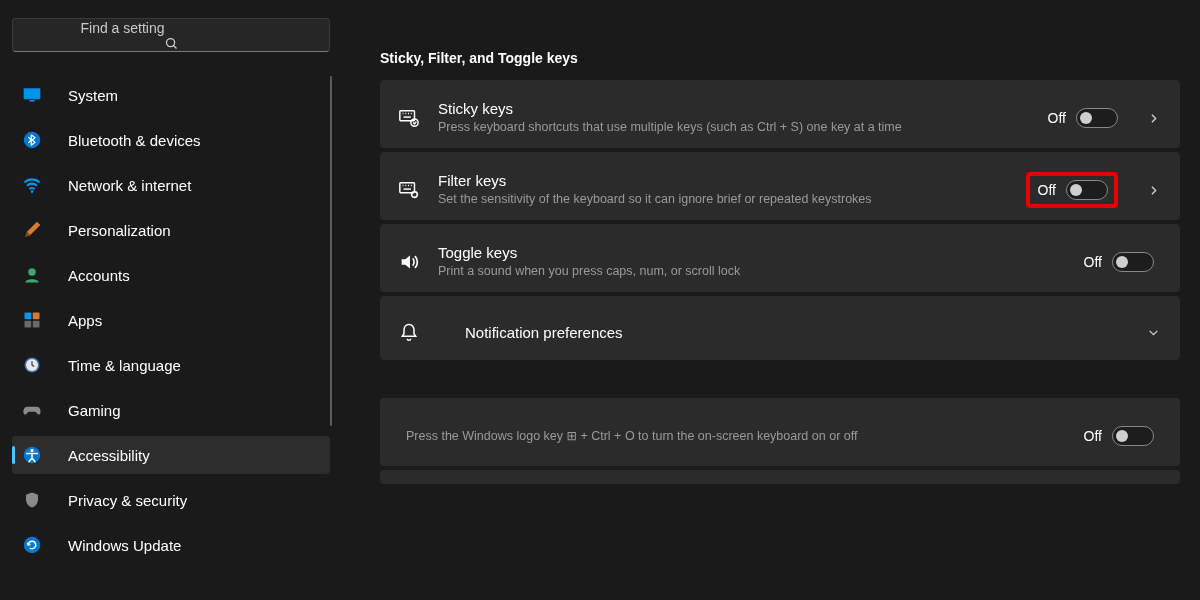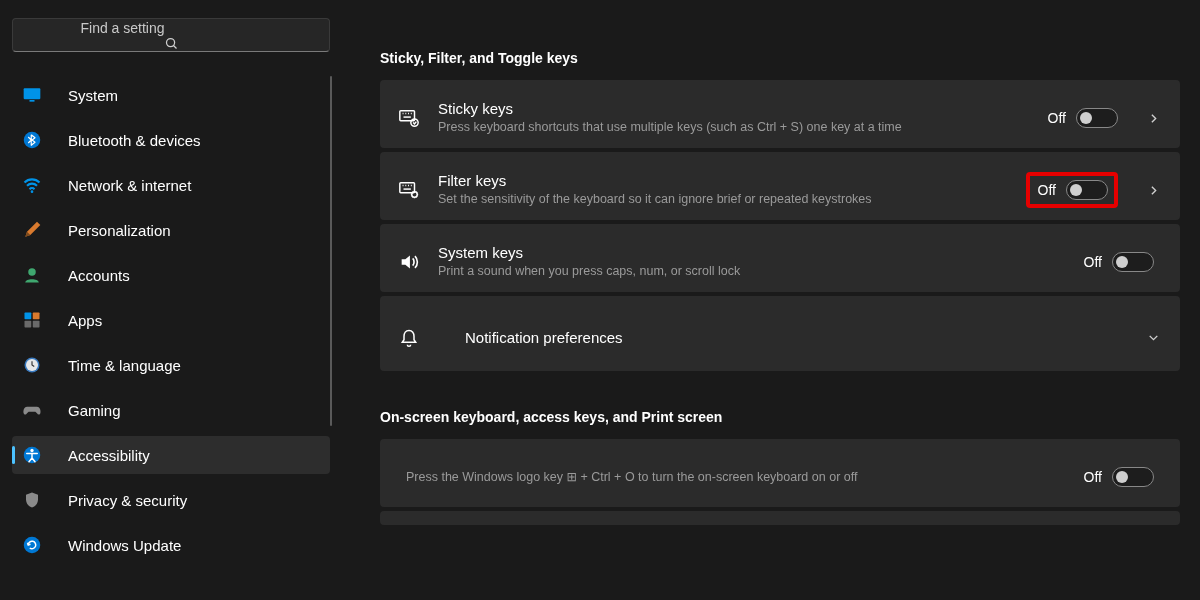--- a/index.html
+++ b/index.html
@@ -154,21 +154,21 @@
     border-radius: 4px;
     padding: 4px 6px 4px 8px;
     display: flex;
     align-items: center;
     gap: 10px;
     margin-right: 8px;
   }
   .section-gap { height: 34px; }
   .card.no-desc .card-text { justify-content:center; }
   .card.no-desc .card-title { font-size: 15px; }
-  .card.no-desc { height: 75px; gap: 45px; }
+  .card.no-desc { height: 64px; gap: 45px; }
   svg { display:block; }
 </style>
 </head>
 <body>
 
 <div class="sidebar">
 
   <div class="search">
     <input type="text" placeholder="Find a setting" style="">
     <span class="search-icon">
@@ -365,21 +365,21 @@
 
   <div class="card">
     <span class="card-icon">
       <svg width="22" height="22" viewBox="0 0 24 24" fill="none" stroke="#fff" stroke-width="1.8">
           <path d="M4 9 L4 15 L8 15 L13 19 L13 5 L8 9 Z" fill="#fff" stroke="none"></path>
           <path d="M16 8 C18 10 18 14 16 16"></path>
           <path d="M18.5 5.5 C22 9 22 15 18.5 18.5"></path>
         </svg>
     </span>
     <div class="card-text">
-      <span class="card-title">System keys</span>
+      <span class="card-title">Toggle keys</span>
       <span class="card-desc">Print a sound when you press caps, num, or scroll lock</span>
     </div>
     <div class="toggle-area">
       <span class="toggle-label">Off</span>
       <div class="toggle">
           <div class="knob"></div>
         </div>
     </div>
   </div>
 
@@ -395,21 +395,20 @@
     </div>
     <span class="chevron">
       <svg width="13" height="13" viewBox="0 0 24 24" fill="none" stroke="currentColor" stroke-width="2.5">
           <polyline points="5 9 12 16 19 9"></polyline>
         </svg>
     </span>
   </div>
 
   <div class="section-gap"></div>
 
-  <div class="section-title">On-screen keyboard, access keys, and Print screen</div>
 
   <div class="card" style="padding-left:26px;">
     <div class="card-text">
       <span class="card-desc">Press the Windows logo key ⊞ + Ctrl + O to turn the on-screen keyboard on or off</span>
     </div>
     <div class="toggle-area">
       <span class="toggle-label">Off</span>
       <div class="toggle">
           <div class="knob"></div>
         </div>

